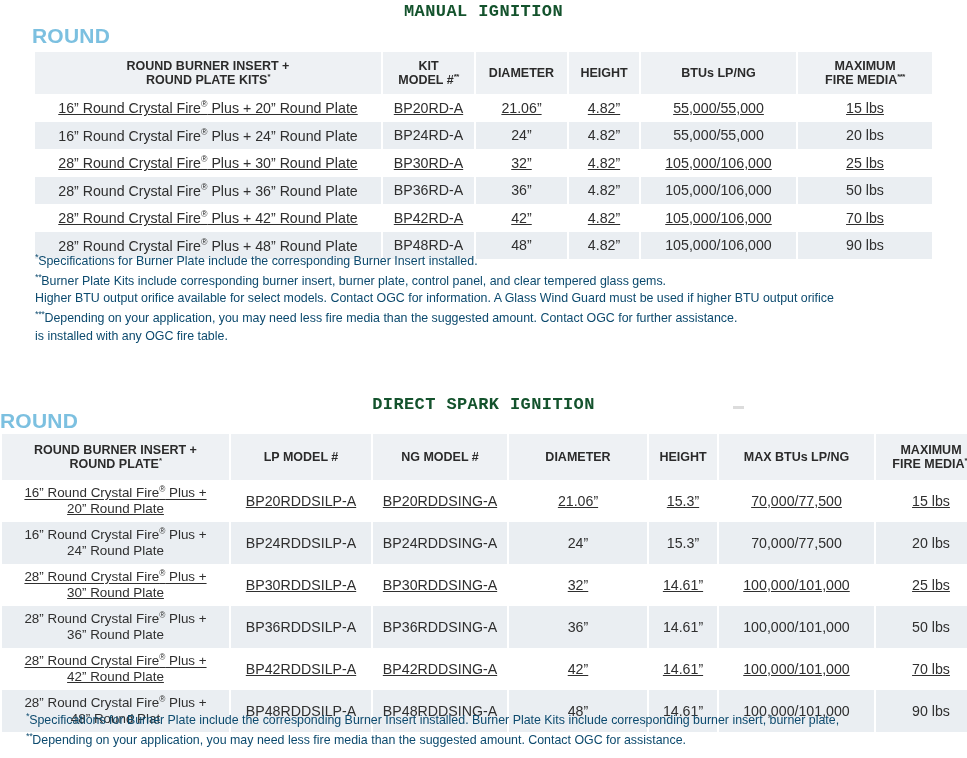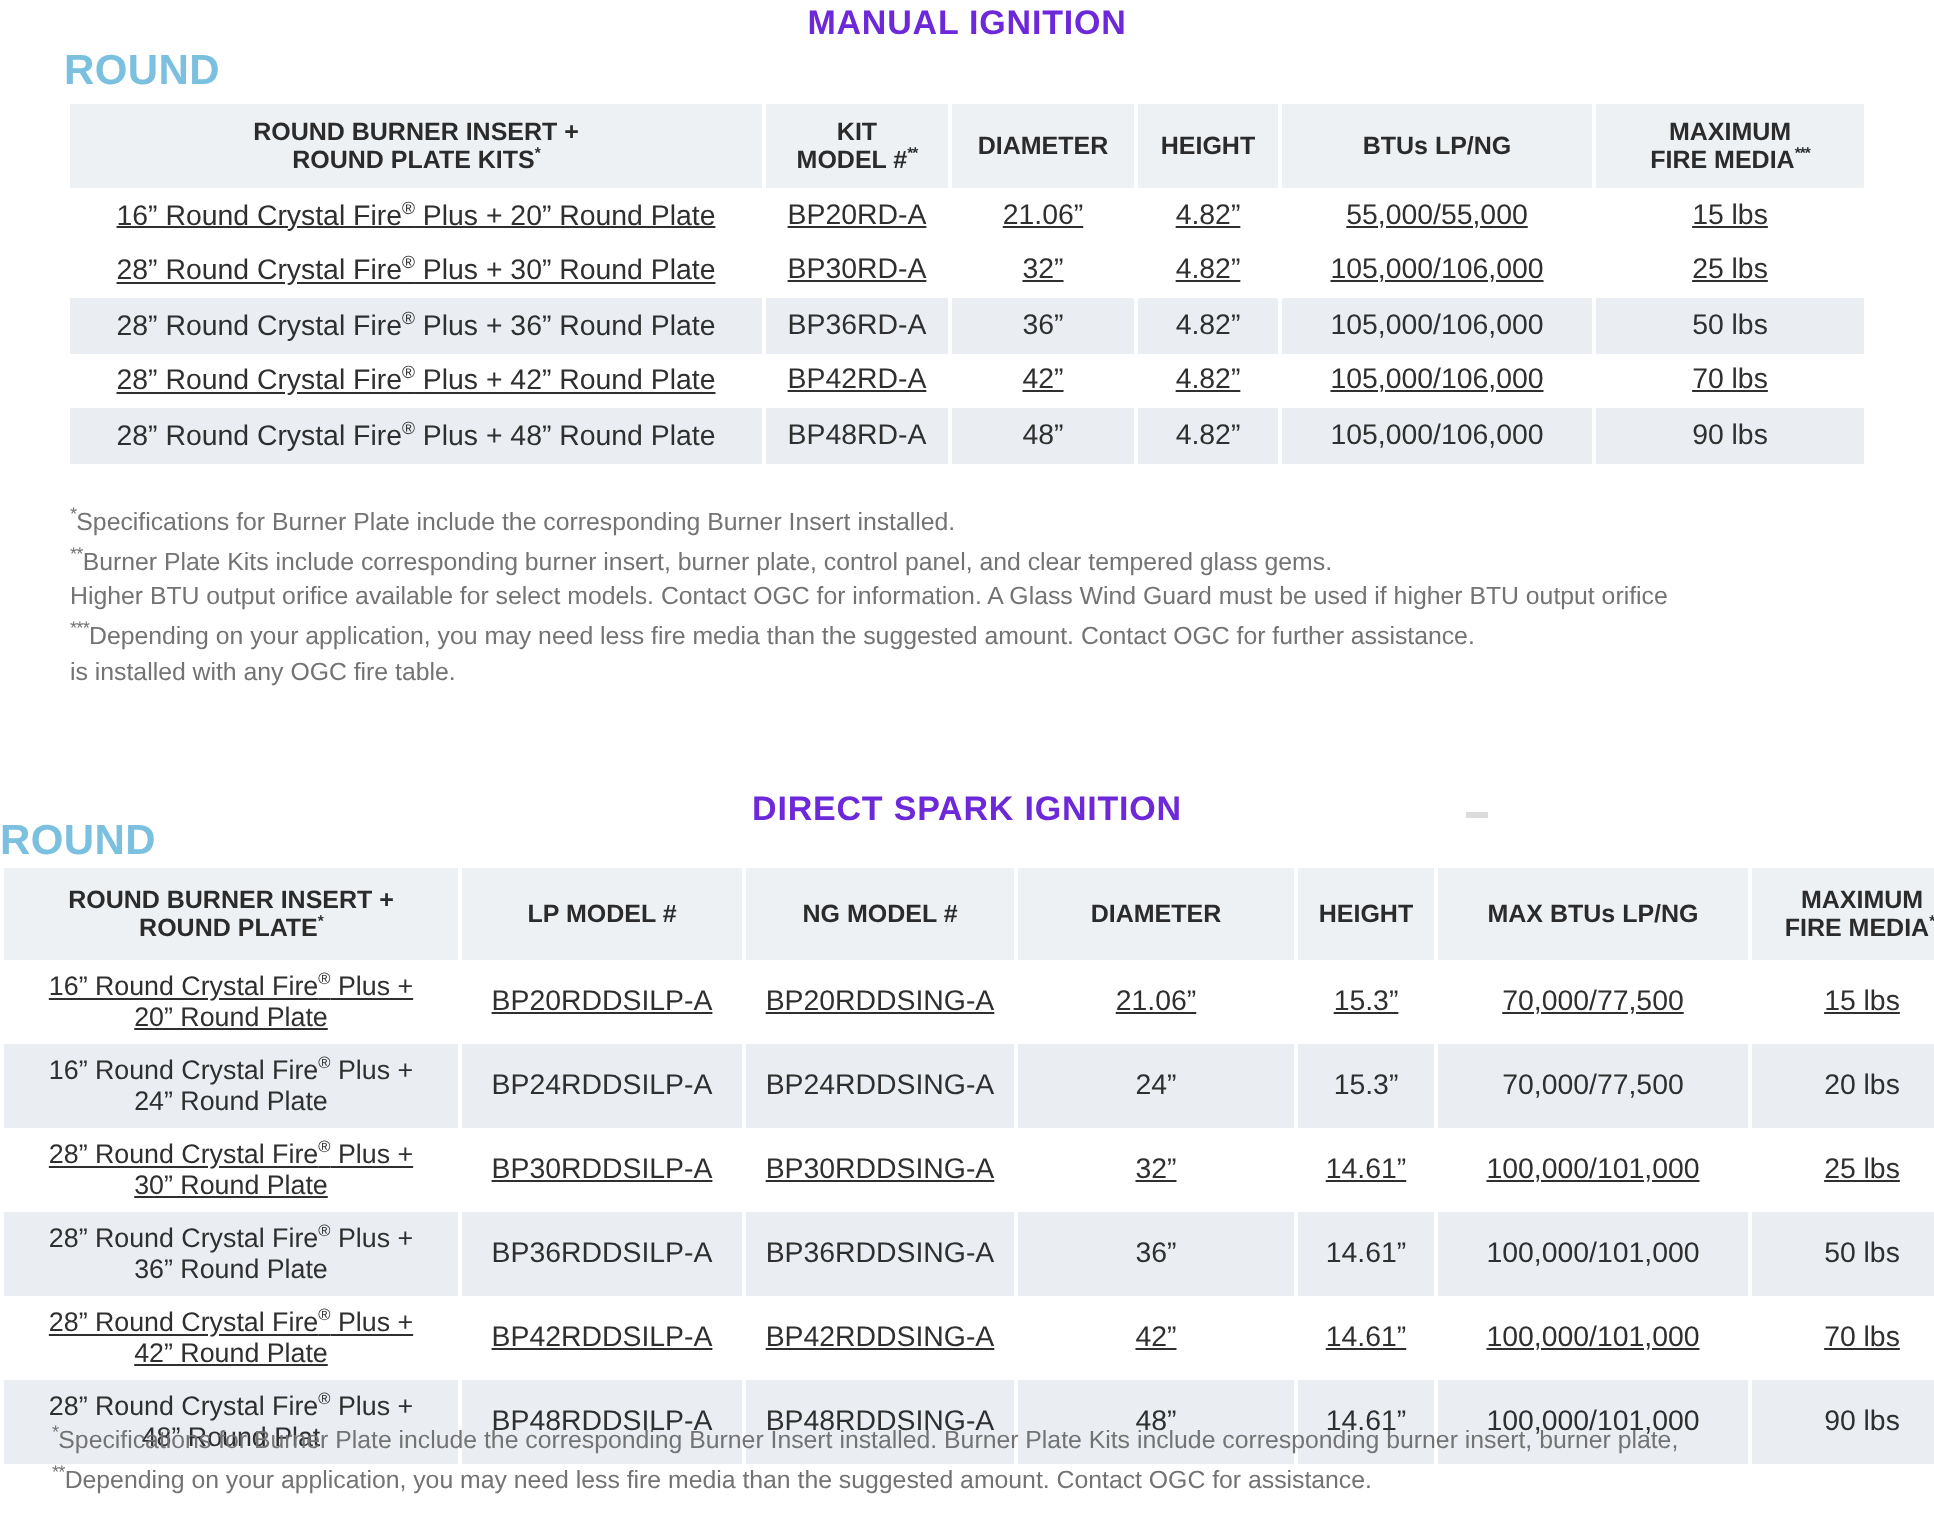--- a/index.html
+++ b/index.html
@@ -15,21 +15,22 @@
     overflow: hidden;
     position: relative;
   }
 
   
   .section-title {
     text-align: center;
     font-weight: bold;
     font-size: 17px;
     letter-spacing: 0.4px;
-    color: #6d28d9;
+    color: #14532d;
+    font-family: Liberation Mono, monospace;
   }
   .round-label {
     color: #7cc0e0;
     font-size: 21px;
     font-weight: bold;
     letter-spacing: 0.2px;
   }
 
   
   table {
@@ -99,21 +100,21 @@
   #table2 .c-ng     { width: 136px; }
   #table2 .c-diam   { width: 140px; }
   #table2 .c-height { width: 70px; }
   #table2 .c-btu    { width: 157px; }
   #table2 .c-media  { width: 112px; }
   #table2 td.c-name { font-size: 13.4px; }
 
   
   .footnotes {
     font-size: 12.4px;
-    color: #737373;
+    color: #0c4a6e;
     line-height: 1.42;
     font-family: "Liberation Sans", sans-serif;
   }
   .footnotes div { white-space: nowrap; }
   .fn-mark {
     font-size: 0.74em;
     vertical-align: super;
     letter-spacing: -0.4px;
   }
   #footnotes1 {
@@ -186,20 +187,28 @@
       </tr>
     </thead>
     <tbody id="table1-body">
         <tr class="odd">
           <td class="c-name"><span>16” Round Crystal Fire</span><span class="reg">®</span><span> Plus + 20” Round Plate</span></td>
           <td class="c-model">BP20RD-A</td>
           <td class="c-diam">21.06”</td>
           <td class="c-height">4.82”</td>
           <td class="c-btu">55,000/55,000</td>
           <td class="c-media">15 lbs</td>
+        </tr>
+        <tr class="even">
+          <td class="c-name"><span>16” Round Crystal Fire</span><span class="reg">®</span><span> Plus + 24” Round Plate</span></td>
+          <td class="c-model">BP24RD-A</td>
+          <td class="c-diam">24”</td>
+          <td class="c-height">4.82”</td>
+          <td class="c-btu">55,000/55,000</td>
+          <td class="c-media">20 lbs</td>
         </tr>
         <tr class="odd">
           <td class="c-name"><span>28” Round Crystal Fire</span><span class="reg">®</span><span> Plus + 30” Round Plate</span></td>
           <td class="c-model">BP30RD-A</td>
           <td class="c-diam">32”</td>
           <td class="c-height">4.82”</td>
           <td class="c-btu">105,000/106,000</td>
           <td class="c-media">25 lbs</td>
         </tr>
         <tr class="even">

